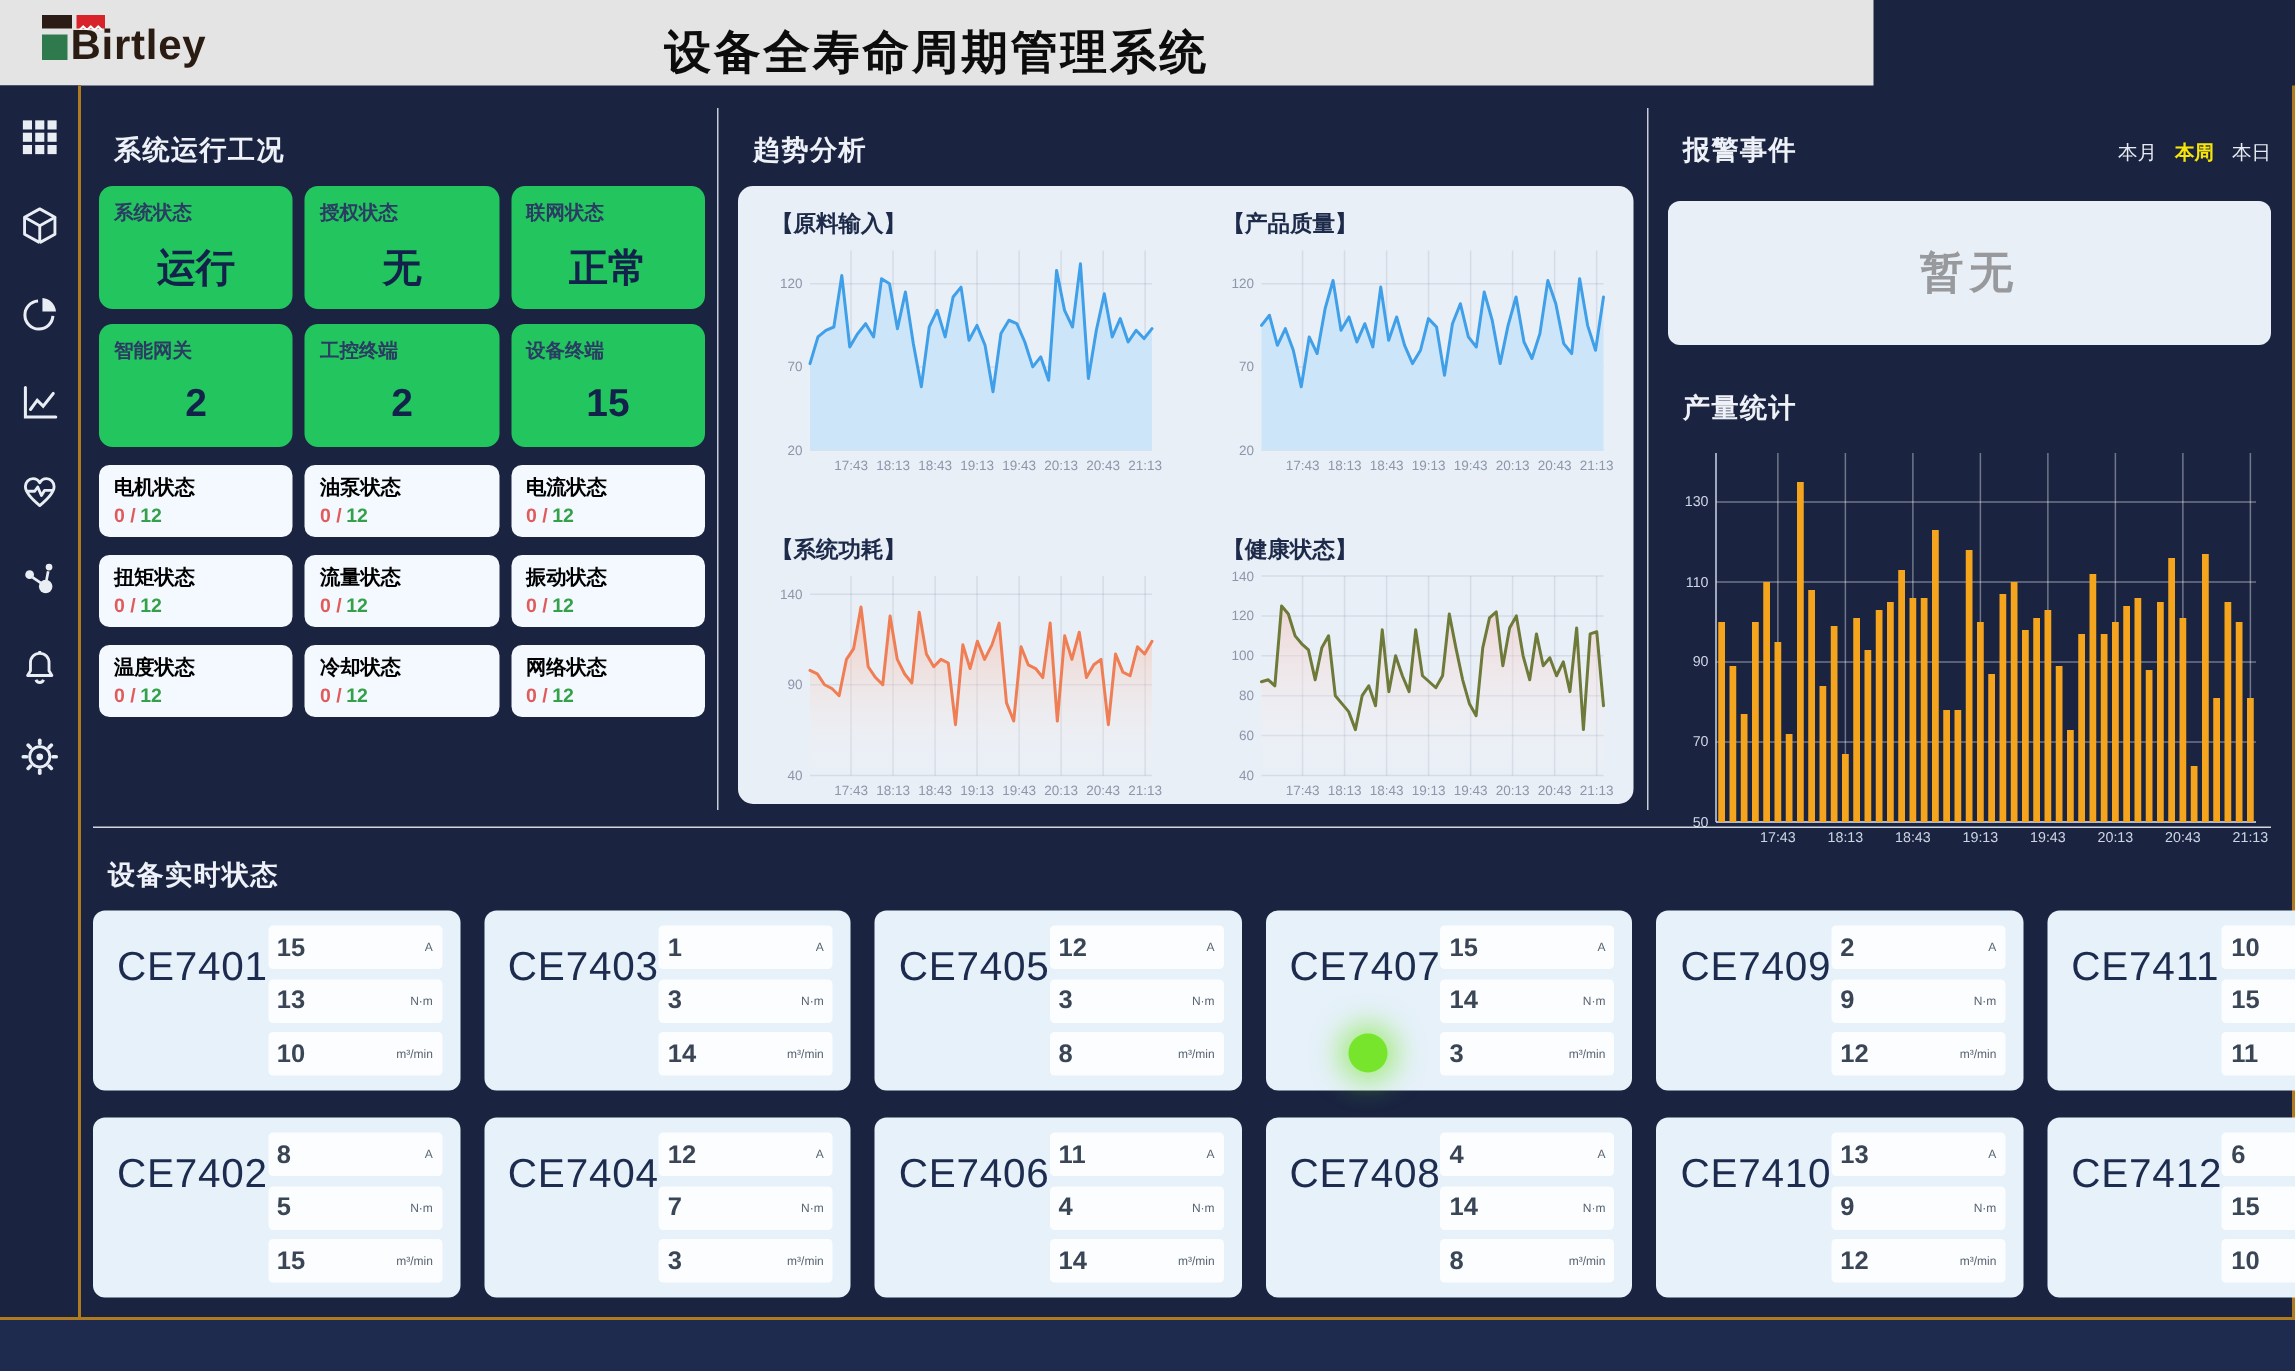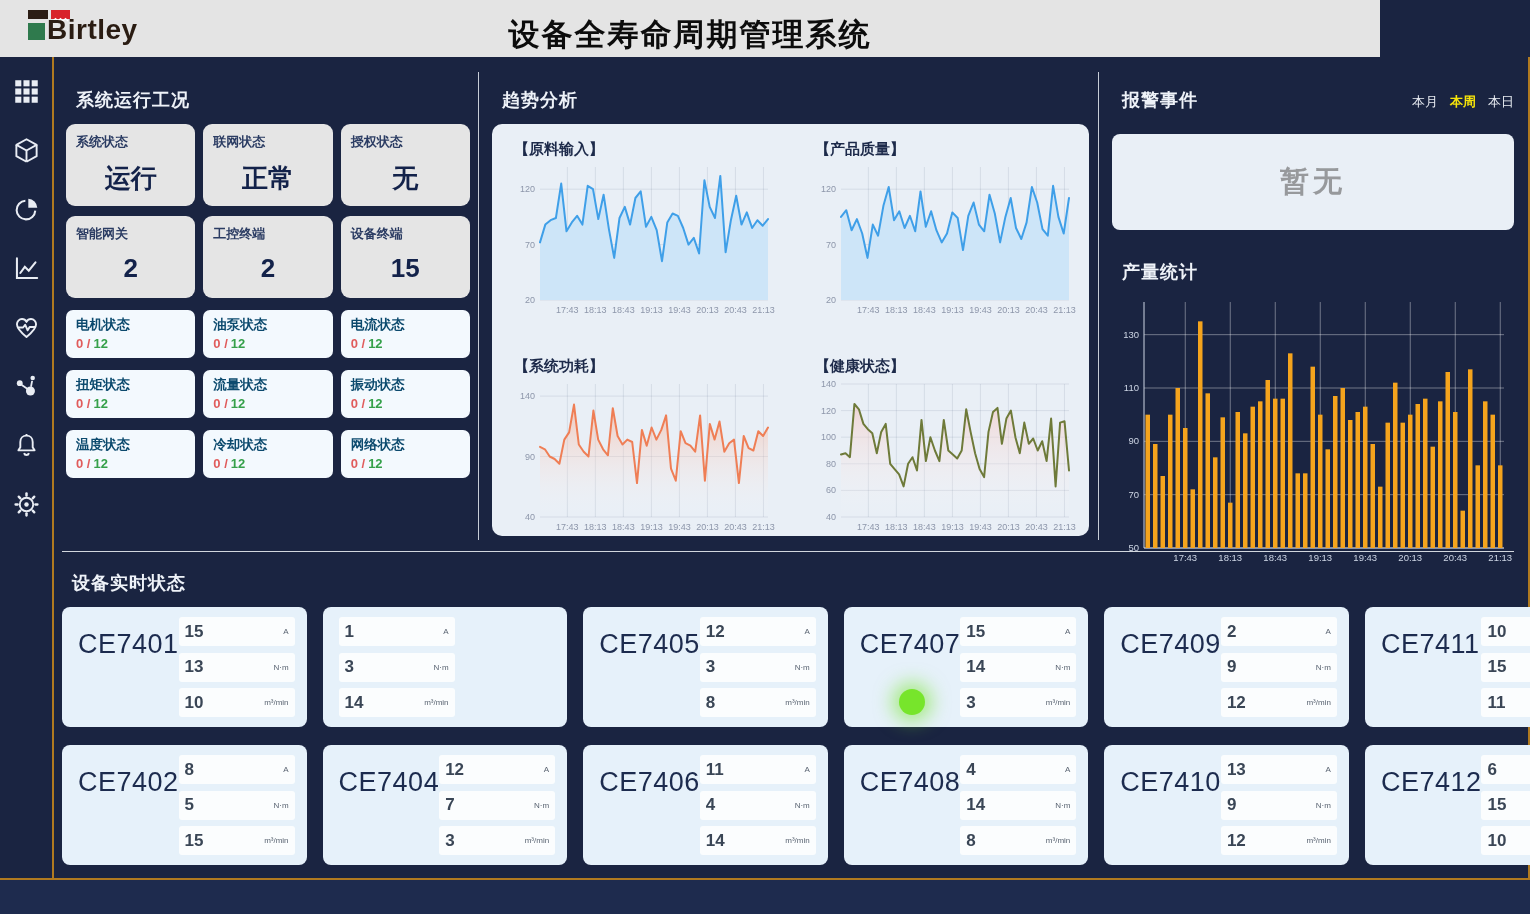--- a/index.html
+++ b/index.html
@@ -1,19 +1,19 @@
 <!DOCTYPE html>
 <html><head>
 <meta charset="utf-8">
 <style>
   html,body{margin:0;padding:0;background:#0e1730;}
   .stage{position:relative;width:1530px;height:914px;background:#1a2441;overflow:hidden;
          font-family:"Liberation Sans","DejaVu Sans",sans-serif;}
   
-  .topbar{position:absolute;left:0;top:0;width:1380px;height:57px;background:#e4e4e4;}
+  .topbar{position:absolute;left:0;top:0;width:1249px;height:57px;background:#e4e4e4;}
   .logo{position:absolute;left:28px;top:10px;width:190px;height:40px;}
   .blk{position:absolute;display:block;}
   .blk.dark{left:0;top:0;width:20px;height:9px;background:#2b1d15;}
   .blk.red{left:23px;top:0;width:19px;height:9px;background:#d8232a;}
   .blk.green{left:0;top:13px;width:17px;height:17px;background:#2f7a4d;}
   .logo-text{position:absolute;left:19px;top:4px;font-size:28px;font-weight:800;color:#2a1c12;letter-spacing:.5px;}
   .app-title{position:absolute;left:0;right:0;top:14px;margin:0;text-align:center;
              font-size:31px;font-weight:bold;color:#0c0c0c;letter-spacing:2px;}
   
   .sidebar{position:absolute;left:0;top:57px;bottom:36px;width:54px;background:#1a2441;
@@ -21,27 +21,27 @@
            padding-top:20px;gap:31px;box-sizing:border-box;}
   .nav-item{width:28px;height:28px;display:flex;align-items:center;justify-content:center;cursor:pointer;}
   .nav-item svg{width:27px;height:27px;}
   .right-edge{position:absolute;right:0;top:57px;bottom:36px;width:2px;background:#b07a20;}
   .vline{position:absolute;top:72px;height:468px;width:1px;background:rgba(230,235,242,.85);}
   
   .sec-title{margin:10px;font-size:18px;font-weight:bold;color:#eef2f8;letter-spacing:1px;}
   
   .left-col{position:absolute;left:66px;top:78px;width:404px;}
   .status-grid{display:grid;grid-template-columns:repeat(3,1fr);gap:10px 8px;margin-top:12px;}
-  .status-card{height:82px;background:#e5e5e5;border-radius:9px;padding:9px 10px;box-sizing:border-box;}
+  .status-card{height:82px;background:#22c55e;border-radius:9px;padding:9px 10px;box-sizing:border-box;}
   .sc-label{font-size:13px;font-weight:bold;color:#2b3c63;}
   .sc-value{margin-top:10px;text-align:center;font-size:26px;font-weight:bold;color:#13224a;}
   .mt24{margin-top:24px;}
   .info-grid{display:grid;grid-template-columns:repeat(3,1fr);gap:12px 8px;margin-top:12px;}
   .info-card{height:48px;background:#f3f9fe;border-radius:7px;padding:6px 10px;box-sizing:border-box;}
-  .ic-label{font-size:13.5px;font-weight:bold;color:#0c4a6e;}
+  .ic-label{font-size:13.5px;font-weight:bold;color:#000000;}
   .ic-counts{font-size:13px;font-weight:bold;margin-top:2px;}
   .ic-counts .red{color:#e05c5c;}
   .ic-counts .green{color:#35a04a;margin-left:3px;}
   
   .mid-col{position:absolute;left:492px;top:78px;width:597px;}
   .trend-panel{margin-top:12px;height:412px;background:#e9eff6;border-radius:10px;box-sizing:border-box;
                display:grid;grid-template-columns:1fr 1fr;column-gap:26px;row-gap:10px;padding:12px 20px;gap:37px;}
   .trend-cell{display:flex;flex-direction:column;}
   .chart-title{font-size:15px;font-weight:bold;color:#1d2a4a;margin:4px 0 2px 2px;}
   .chart-host{width:264px;height:155px;}
@@ -170,27 +170,27 @@
   <section class="left-col">
     <h2 class="sec-title">系统运行工况</h2>
     <div class="status-grid">
 
         <div class="status-card">
           <div class="sc-label">系统状态</div>
           <div class="sc-value">运行</div>
         </div>
 
         <div class="status-card">
+          <div class="sc-label">授权状态</div>
+          <div class="sc-value">无</div>
+        </div>
+
+        <div class="status-card">
           <div class="sc-label">联网状态</div>
           <div class="sc-value">正常</div>
-        </div>
-
-        <div class="status-card">
-          <div class="sc-label">授权状态</div>
-          <div class="sc-value">无</div>
         </div>
 
         <div class="status-card">
           <div class="sc-label">智能网关</div>
           <div class="sc-value">2</div>
         </div>
 
         <div class="status-card">
           <div class="sc-label">工控终端</div>
           <div class="sc-value">2</div>
@@ -518,20 +518,21 @@
               <span class="u">N·m</span>
             </div>
             <div class="val-row">
               <span class="v">10</span>
               <span class="u">m³/min</span>
             </div>
           </div>
         </div>
 
         <div class="device-card">
+          <div class="dev-name">CE7403</div>
 
           <div class="dev-vals">
             <div class="val-row">
               <span class="v">1</span>
               <span class="u">A</span>
             </div>
             <div class="val-row">
               <span class="v">3</span>
               <span class="u">N·m</span>
             </div>

